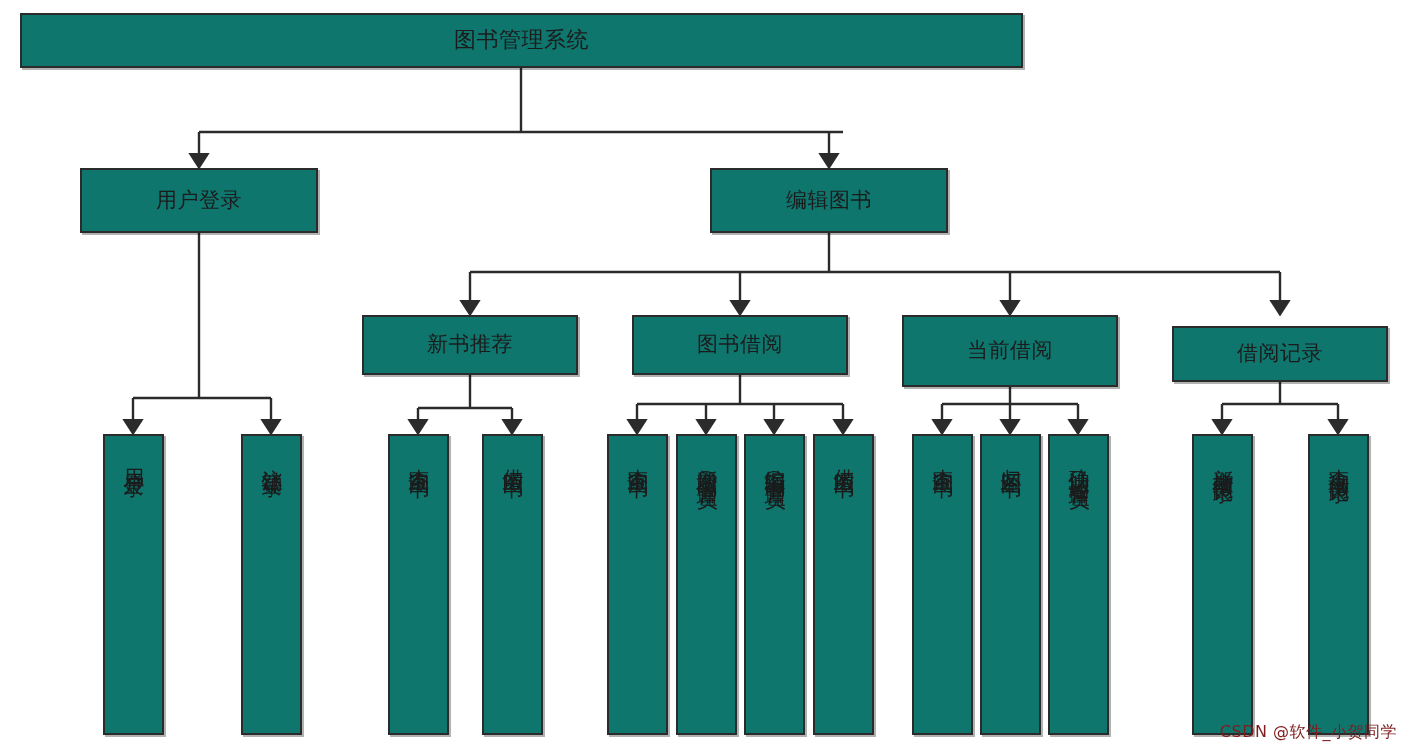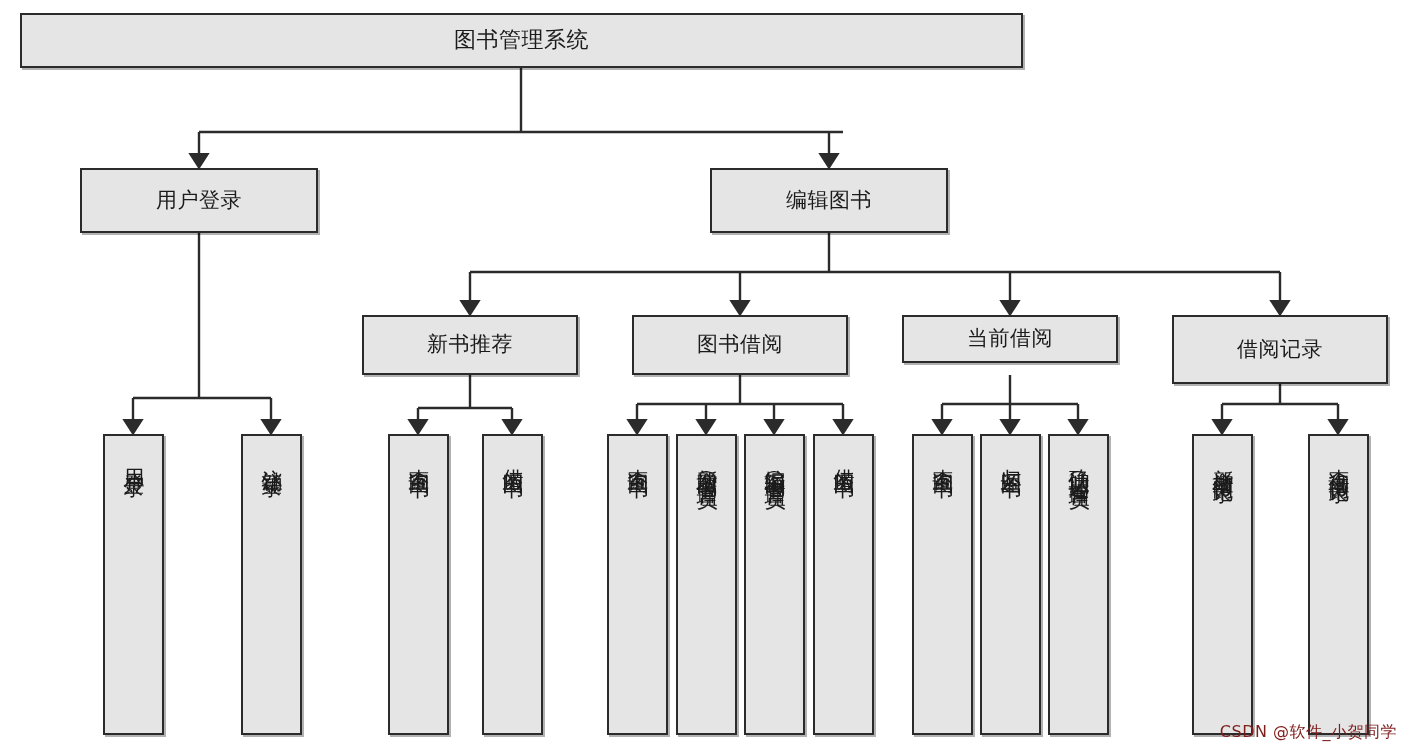--- a/index.html
+++ b/index.html
@@ -10,21 +10,21 @@
     font-family:"DejaVu Sans","Liberation Sans",sans-serif;
     overflow:hidden;
     position:relative;
   }
   #diagram{position:absolute;left:0;top:0;width:1405px;height:747px;}
   .layer-svg{position:absolute;left:0;top:0;width:1405px;height:747px;pointer-events:none;}
 
   .node{
     position:absolute;
     box-sizing:border-box;
-    background:#e5e5e5;
+    background:#0f766e;
     border:2px solid #2b2b2b;
     box-shadow:2px 2px 0 rgba(0,0,0,0.30);
     display:flex;
     align-items:center;
     justify-content:center;
   }
   .node .label{
     color:#1b1b1b;
     line-height:1.12;
     letter-spacing:0.5px;
@@ -125,24 +125,24 @@
   <div class="node h" style="left:710px;top:168px;width:238px;height:65px;">
     <span class="label">编辑图书</span>
   </div>
 
   <div class="node h" style="left:362px;top:315px;width:216px;height:60px;">
     <span class="label">新书推荐</span>
   </div>
   <div class="node h" style="left:632px;top:315px;width:216px;height:60px;">
     <span class="label">图书借阅</span>
   </div>
-  <div class="node h" style="left:902px;top:315px;width:216px;height:48px;">
+  <div class="node h" style="left:902px;top:315px;width:216px;height:72px;">
     <span class="label">当前借阅</span>
   </div>
-  <div class="node h" style="left:1172px;top:315px;width:216px;height:69px;">
+  <div class="node h" style="left:1172px;top:326px;width:216px;height:56px;">
     <span class="label">借阅记录</span>
   </div>
 
   <div class="node v" style="left:103px;top:434px;width:61px;height:301px;">
     <span class="label">用户登录</span>
   </div>
   <div class="node v" style="left:241px;top:434px;width:61px;height:301px;">
     <span class="label">注销登录</span>
   </div>
 

